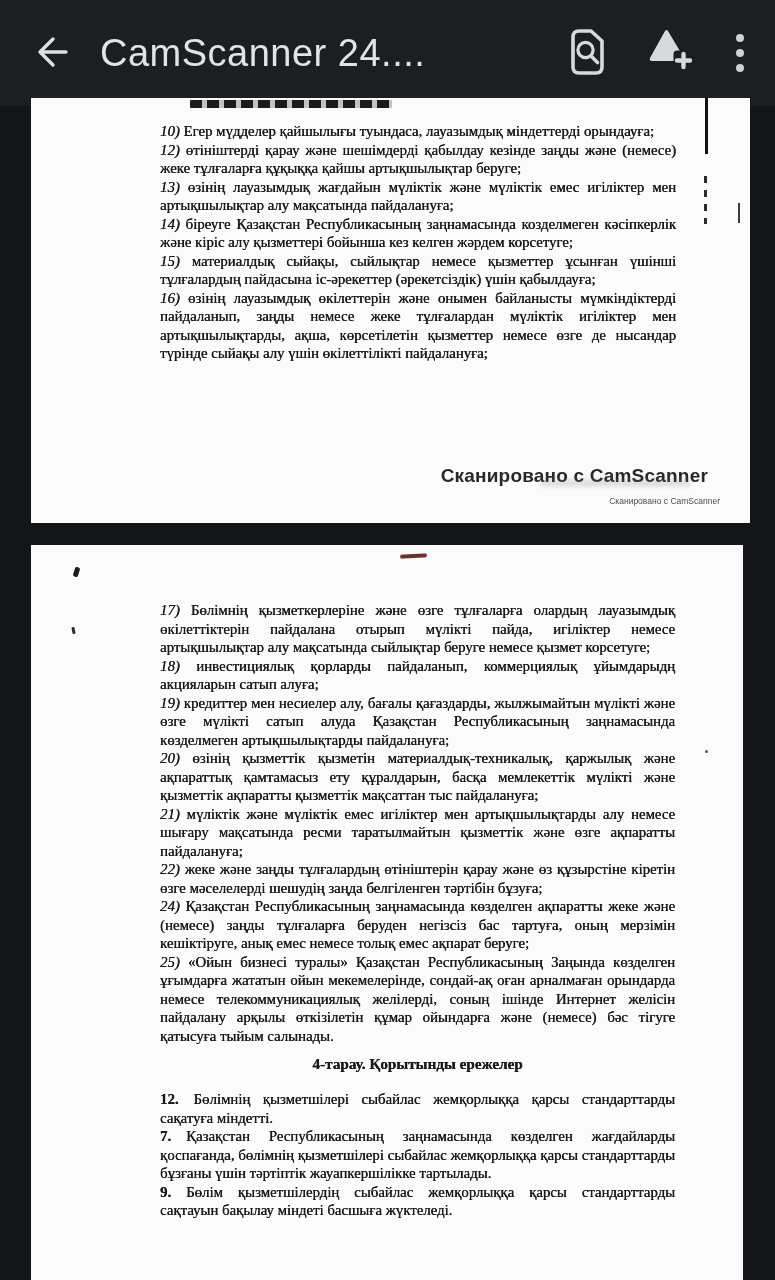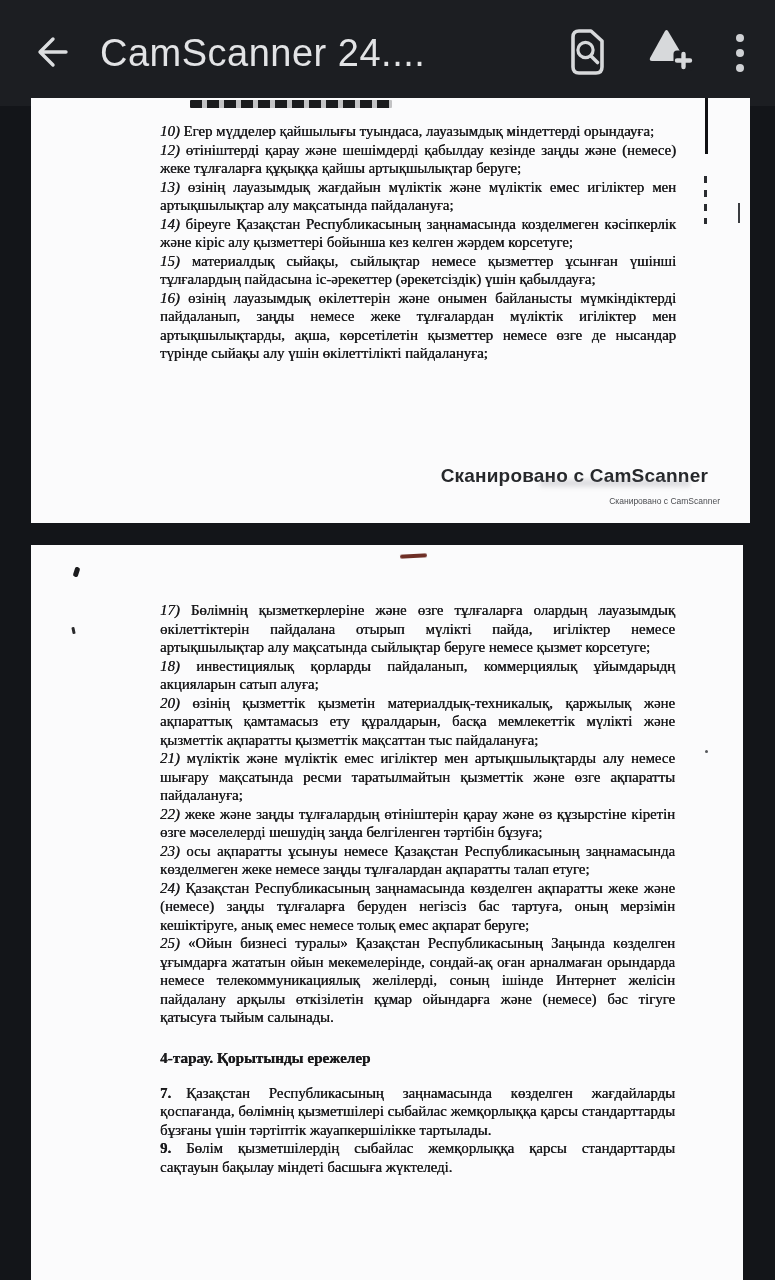--- a/index.html
+++ b/index.html
@@ -21,22 +21,22 @@
   
   .page{position:absolute;background:#fbfbfc;overflow:hidden;
         font-family:"Liberation Serif","DejaVu Serif",serif;color:#1a1a1c;}
   .page1{left:31px;top:98px;width:719px;height:425px;padding:24px 74px 0 129px;box-sizing:border-box;}
   .page2{left:31px;top:545px;width:712px;height:735px;padding:56px 68px 8px 129px;box-sizing:border-box;}
   .page p{margin:0;font-size:14.8px;line-height:18.5px;text-align:justify;
           text-shadow:.35px 0 0 currentColor;}
   .inum{font-style:italic;}
   .cnum{font-weight:bold;}
   .tab{display:inline-block;width:15px;}
-  .chapter{margin:21px 0 17px 0;font-size:15.2px;line-height:19px;font-weight:bold;
-           text-align:left;text-shadow:.35px 0 0 currentColor;}
+  .chapter{margin:9px 0 17px 0;font-size:15.2px;line-height:19px;font-weight:bold;
+           text-align:center;text-shadow:.35px 0 0 currentColor;}
   
   .clip-remnant{position:absolute;left:159px;top:2px;width:202px;height:8px;border-radius:1px;
       background:repeating-linear-gradient(90deg,#1a1b1d 0 12px,rgba(26,27,29,.25) 12px 17px);
       filter:blur(.4px);}
   .crease-line{position:absolute;left:674px;top:0;width:3px;height:56px;background:#101114;}
   .crease-dashes{position:absolute;left:673px;top:78px;width:3px;height:48px;
       background:repeating-linear-gradient(180deg,#2a2c30 0 7px,transparent 7px 14px);}
   .crease-tick{position:absolute;left:707px;top:105px;width:2px;height:20px;background:#3a3c40;}
   .speck1{position:absolute;left:43px;top:22px;width:5px;height:10px;background:#1b1b1d;
       border-radius:2px;transform:rotate(18deg);}
@@ -120,27 +120,28 @@
     </section>
 
     <section class="page page2">
       <span class="speck1"></span>
       <span class="speck2"></span>
       <span class="red-dash"></span>
       <span class="p2-speck"></span>
 
       <p><span class="inum">17)</span> <span>Бөлімнің қызметкерлеріне және өзге тұлғаларға олардың лауазымдық өкілеттіктерін пайдалана отырып мүлікті пайда, игіліктер немесе артықшылықтар алу мақсатында сыйлықтар беруге немесе қызмет корсетуге;</span></p>
       <p><span class="inum">18)</span> <span>инвестициялық қорларды пайдаланып, коммерциялық ұйымдарыдң акцияларын сатып алуға;</span></p>
+      <p><span class="inum">19)</span> <span>кредиттер мен несиелер алу, бағалы қағаздарды, жылжымайтын мүлікті және өзге мүлікті сатып алуда Қазақстан Республикасының заңнамасында көзделмеген артықшылықтарды пайдалануға;</span></p>
       <p><span class="inum">20)</span> <span>өзінің қызметтік қызметін материалдық-техникалық, қаржылық және ақпараттық қамтамасыз ету құралдарын, басқа мемлекеттік мүлікті және қызметтік ақпаратты қызметтік мақсаттан тыс пайдалануға;</span></p>
       <p><span class="inum">21)</span> <span>мүліктік және мүліктік емес игіліктер мен артықшылықтарды алу немесе шығару мақсатында ресми таратылмайтын қызметтік және өзге ақпаратты пайдалануға;</span></p>
       <p><span class="inum">22)</span> <span>жеке және заңды тұлғалардың өтініштерін қарау және өз құзырстіне кіретін өзге мәселелерді шешудің заңда белгіленген тәртібін бұзуға;</span></p>
-      <p><span class="inum">23)</span> <span>осы ақпаратты ұсынуы немесе Қазақстан Республикасының заңнамасында көзделмеген жеке немесе заңды тұлғалардан ақпаратты талап етуге;</span></p>
       <p><span class="inum">24)</span> <span>Қазақстан Республикасының заңнамасында көзделген ақпаратты жеке және (немесе) заңды тұлғаларға беруден негізсіз бас тартуға, оның мерзімін кешіктіруге, анық емес немесе толық емес ақпарат беруге;</span></p>
       <p><span class="inum">25)</span> <span>«Ойын бизнесі туралы» Қазақстан Республикасының Заңында көзделген ұғымдарға жататын ойын мекемелерінде, сондай-ақ оған арналмаған орындарда немесе телекоммуникациялық желілерді, соның ішінде Интернет желісін пайдалану арқылы өткізілетін құмар ойындарға және (немесе) бәс тігуге қатысуға тыйым салынады.</span></p>
 
       <h3 class="chapter">4-тарау. Қорытынды ережелер</h3>
 
+      <p><span class="cnum">12.</span><span class="tab"></span><span>Бөлімнің қызметшілері сыбайлас жемқорлыққа қарсы стандарттарды сақатуға міндетті.</span></p>
       <p><span class="cnum">7.</span><span class="tab"></span><span>Қазақстан Республикасының заңнамасында көзделген жағдайларды қоспағанда, бөлімнің қызметшілері сыбайлас жемқорлыққа қарсы стандарттарды бұзғаны үшін тәртіптік жауапкершілікке тартылады.</span></p>
       <p><span class="cnum">9.</span><span class="tab"></span><span>Бөлім қызметшілердің сыбайлас жемқорлыққа қарсы стандарттарды сақтауын бақылау міндеті басшыға жүктеледі.</span></p>
     </section>
 
   </main>
 </div>
 
 </body></html>

